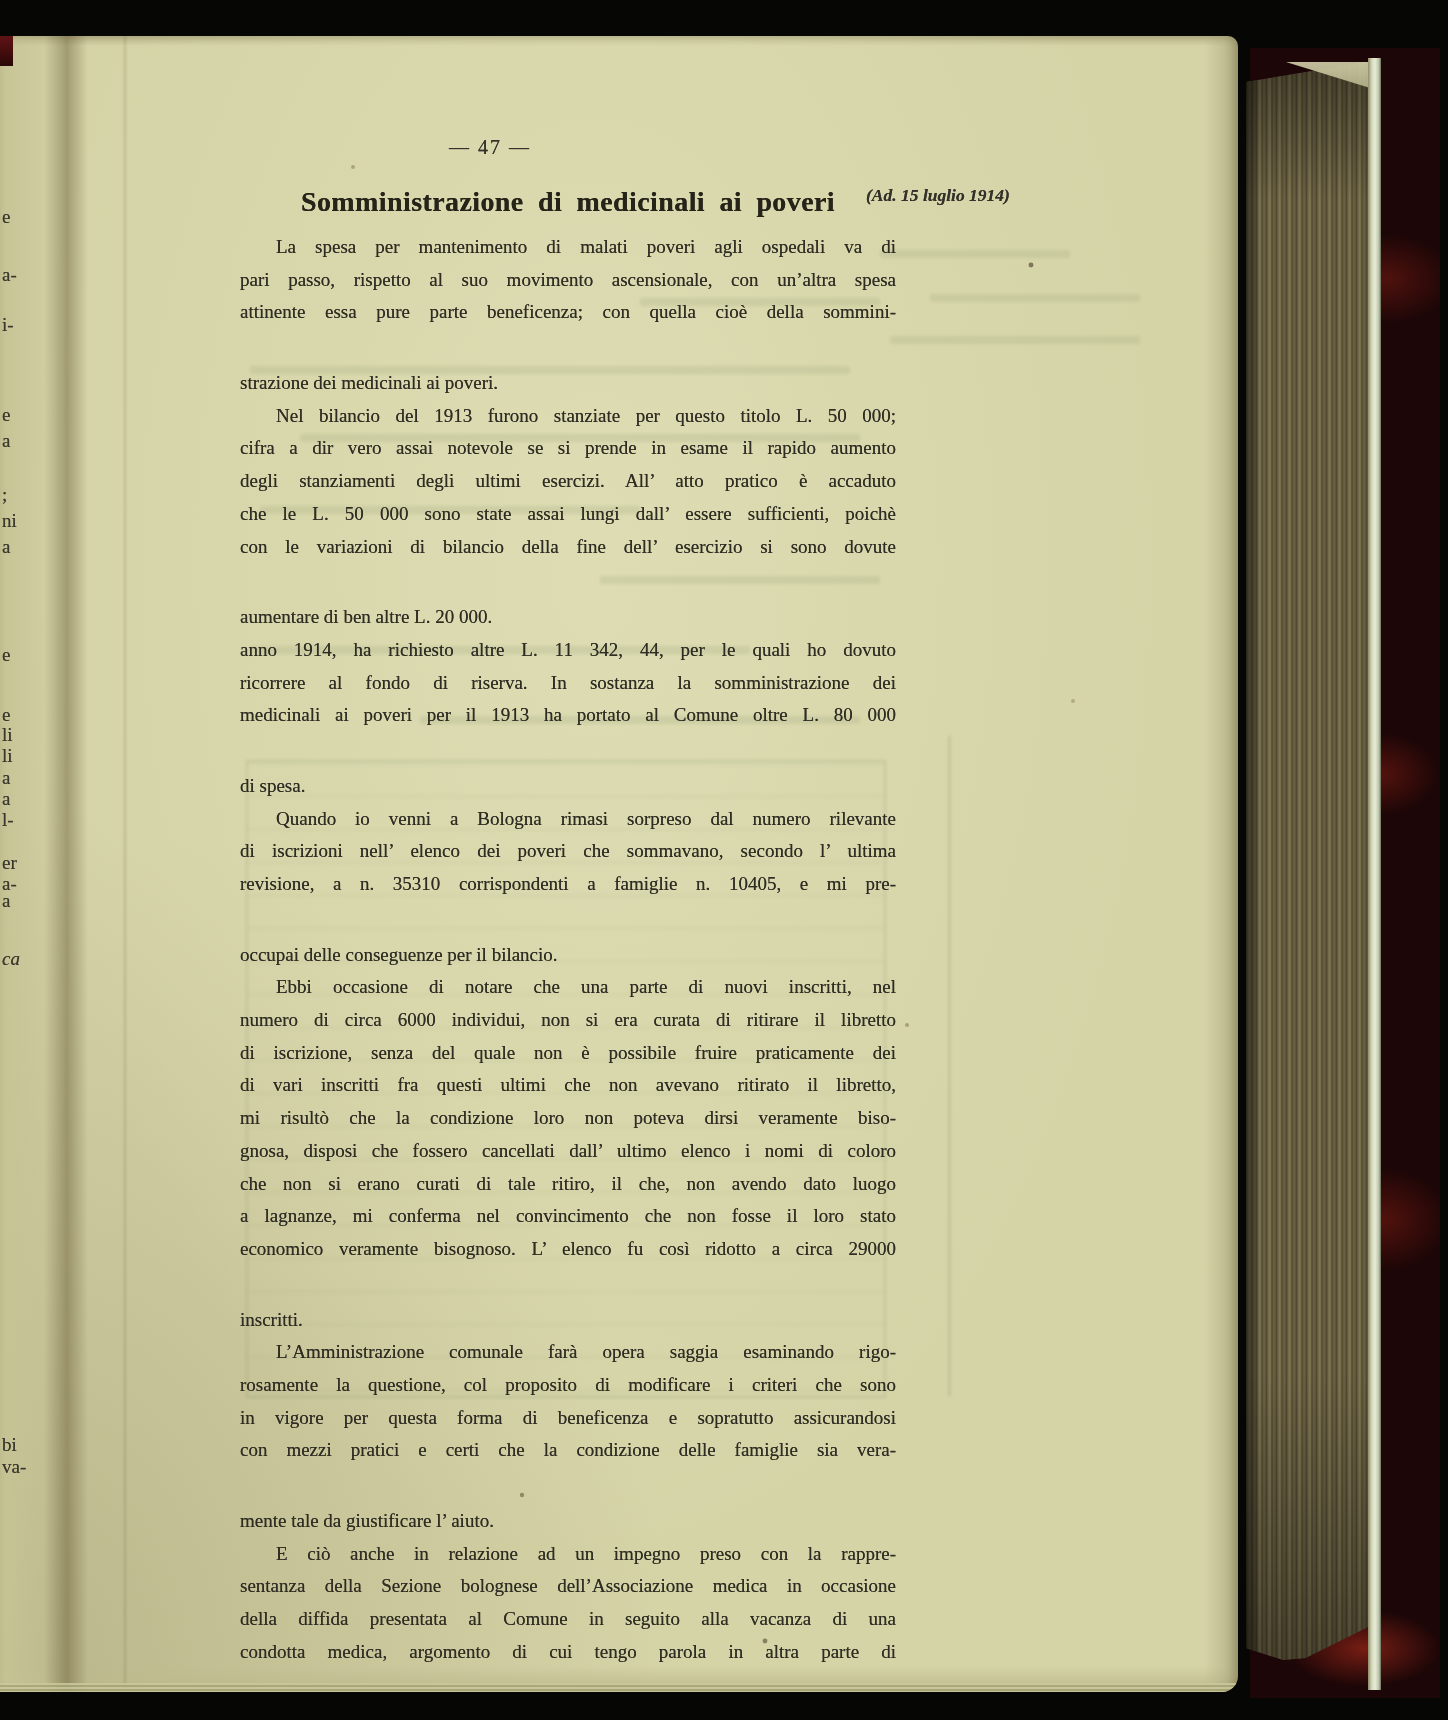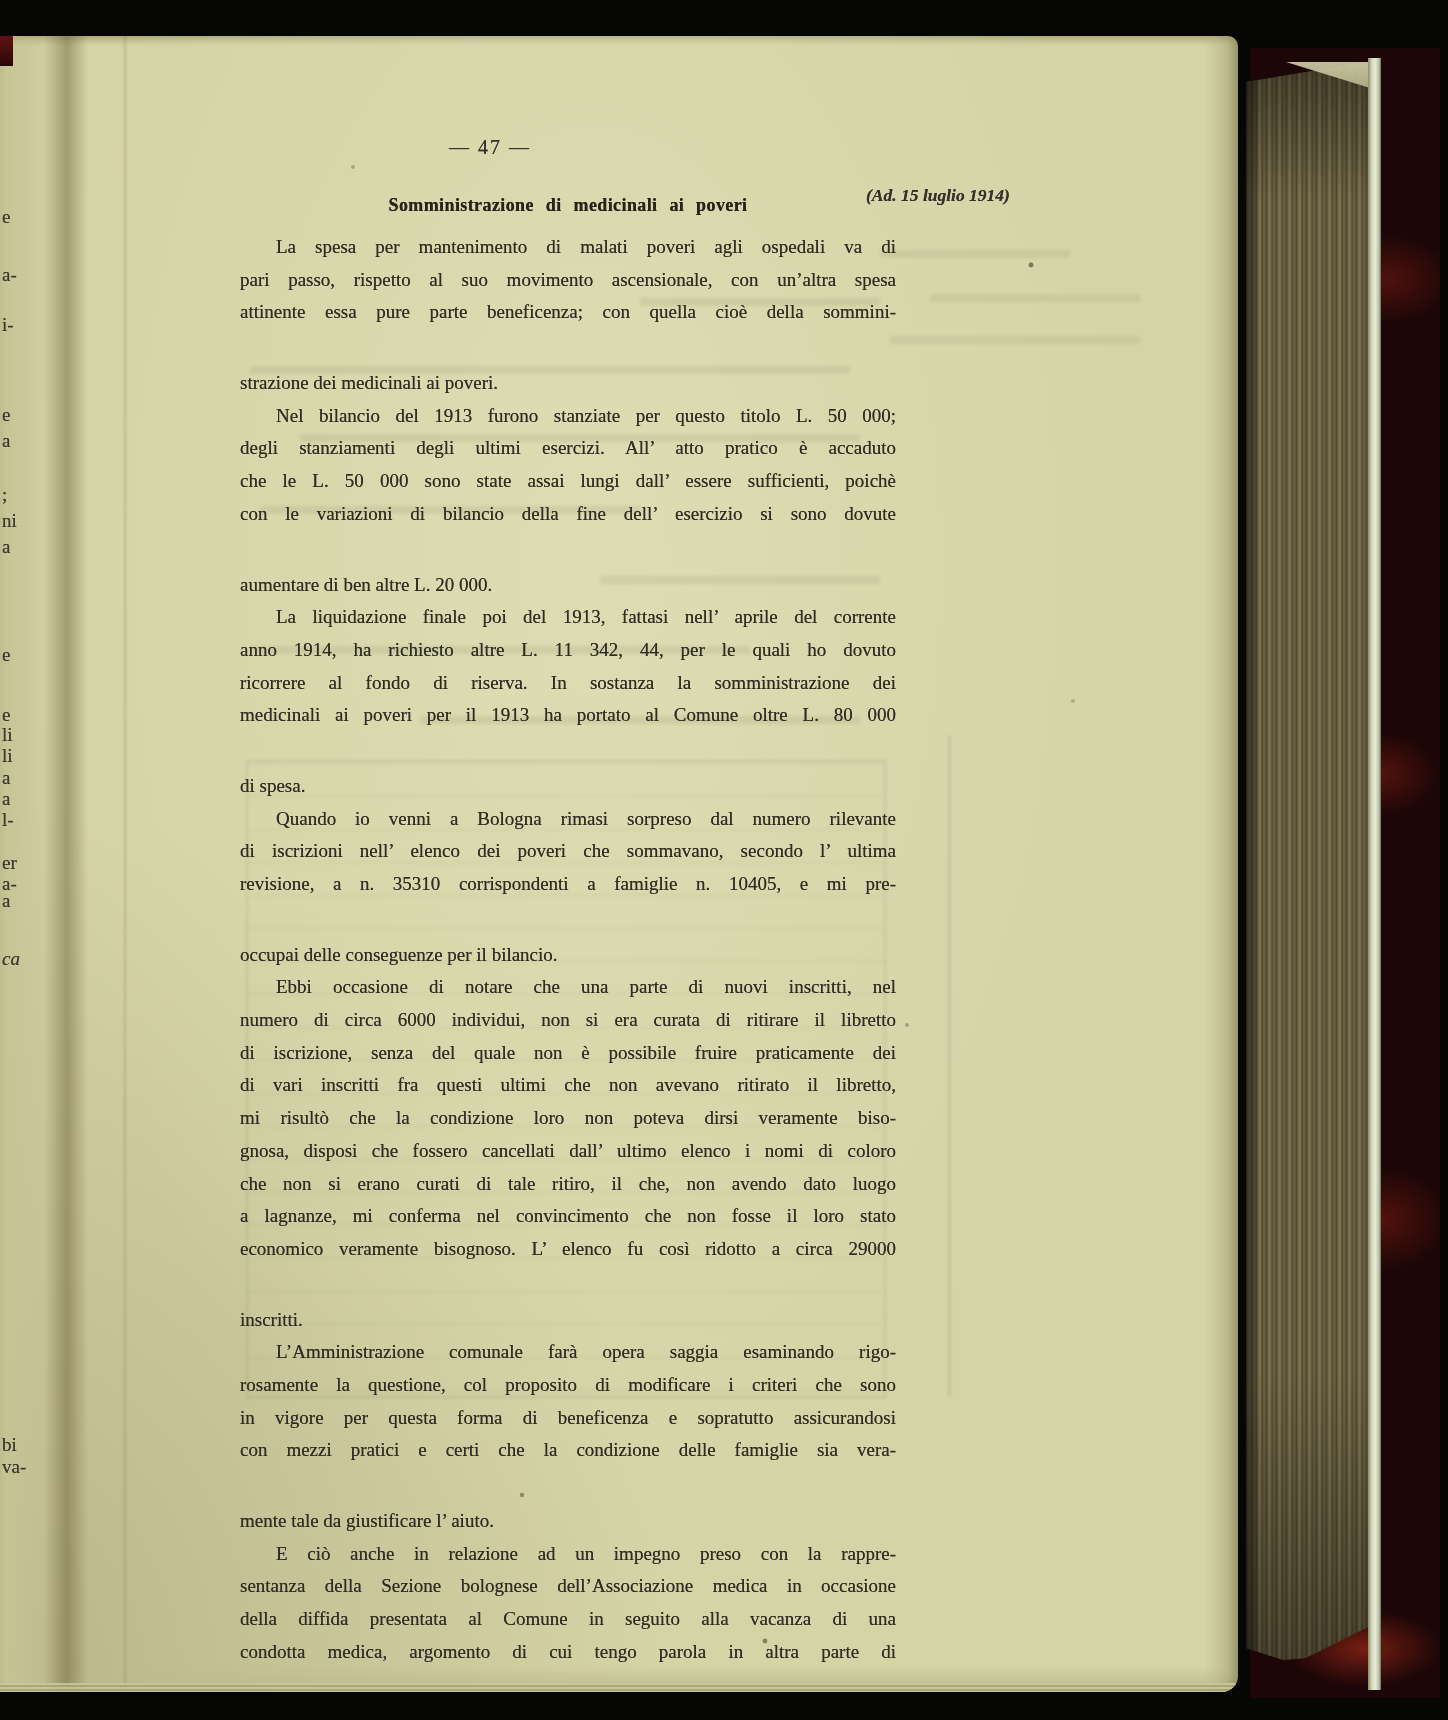--- a/index.html
+++ b/index.html
@@ -101,24 +101,23 @@
 
   
   .content{position:absolute;inset:0;color:#2e2c23;}
   .pagenum{
     position:absolute;left:240px;top:100px;width:500px;
     text-align:center;font-size:20px;letter-spacing:2px;
     color:#33312a;text-shadow:0 0 .5px rgba(46,44,35,.8);
   }
   .heading{
     position:absolute;left:240px;top:150px;width:656px;
-    text-align:center;font-weight:bold;font-size:18px;
+    text-align:center;font-weight:bold;font-size:28px;
     word-spacing:7px;letter-spacing:.4px;color:#262419;
     text-shadow:0 0 .5px rgba(38,36,25,.9);
-    margin-top:9px;
   }
   .datenote{
     position:absolute;left:866px;top:149px;white-space:nowrap;
     font-weight:bold;font-style:italic;font-size:17.5px;color:#33312a;
     text-shadow:0 0 .4px rgba(46,44,35,.8);
   }
   .bodytext{
     position:absolute;left:240px;top:195px;width:656px;
     font-size:19px;color:#2e2c23;
     text-shadow:0 0 .5px rgba(46,44,35,.75);
@@ -195,25 +194,25 @@
     <div class="content">
       <div class="pagenum">— 47 —</div>
       <div class="heading">Somministrazione di medicinali ai poveri</div>
       <div class="datenote">(Ad. 15 luglio 1914)</div>
       <div class="bodytext">
           <div class="bodyline first">La spesa per mantenimento di malati poveri agli ospedali va di</div>
           <div class="bodyline">pari passo, rispetto al suo movimento ascensionale, con un’altra spesa</div>
           <div class="bodyline">attinente essa pure parte beneficenza; con quella cioè della sommini-</div>
           <div class="bodyline last">strazione dei medicinali ai poveri.</div>
           <div class="bodyline first">Nel bilancio del 1913 furono stanziate per questo titolo L. 50 000;</div>
+          <div class="bodyline">cifra a dir vero assai notevole se si prende in esame il rapido aumento</div>
           <div class="bodyline">degli stanziamenti degli ultimi esercizi. All’ atto pratico è accaduto</div>
           <div class="bodyline">che le L. 50 000 sono state assai lungi dall’ essere sufficienti, poichè</div>
           <div class="bodyline">con le variazioni di bilancio della fine dell’ esercizio si sono dovute</div>
           <div class="bodyline last">aumentare di ben altre L. 20 000.</div>
-          <div class="bodyline first">La liquidazione finale poi del 1913, fattasi nell’ aprile del corrente</div>
           <div class="bodyline">anno 1914, ha richiesto altre L. 11 342, 44, per le quali ho dovuto</div>
           <div class="bodyline">ricorrere al fondo di riserva. In sostanza la somministrazione dei</div>
           <div class="bodyline">medicinali ai poveri per il 1913 ha portato al Comune oltre L. 80 000</div>
           <div class="bodyline last">di spesa.</div>
           <div class="bodyline first">Quando io venni a Bologna rimasi sorpreso dal numero rilevante</div>
           <div class="bodyline">di iscrizioni nell’ elenco dei poveri che sommavano, secondo l’ ultima</div>
           <div class="bodyline">revisione, a n. 35310 corrispondenti a famiglie n. 10405, e mi pre-</div>
           <div class="bodyline last">occupai delle conseguenze per il bilancio.</div>
           <div class="bodyline first">Ebbi occasione di notare che una parte di nuovi inscritti, nel</div>
           <div class="bodyline">numero di circa 6000 individui, non si era curata di ritirare il libretto</div>

